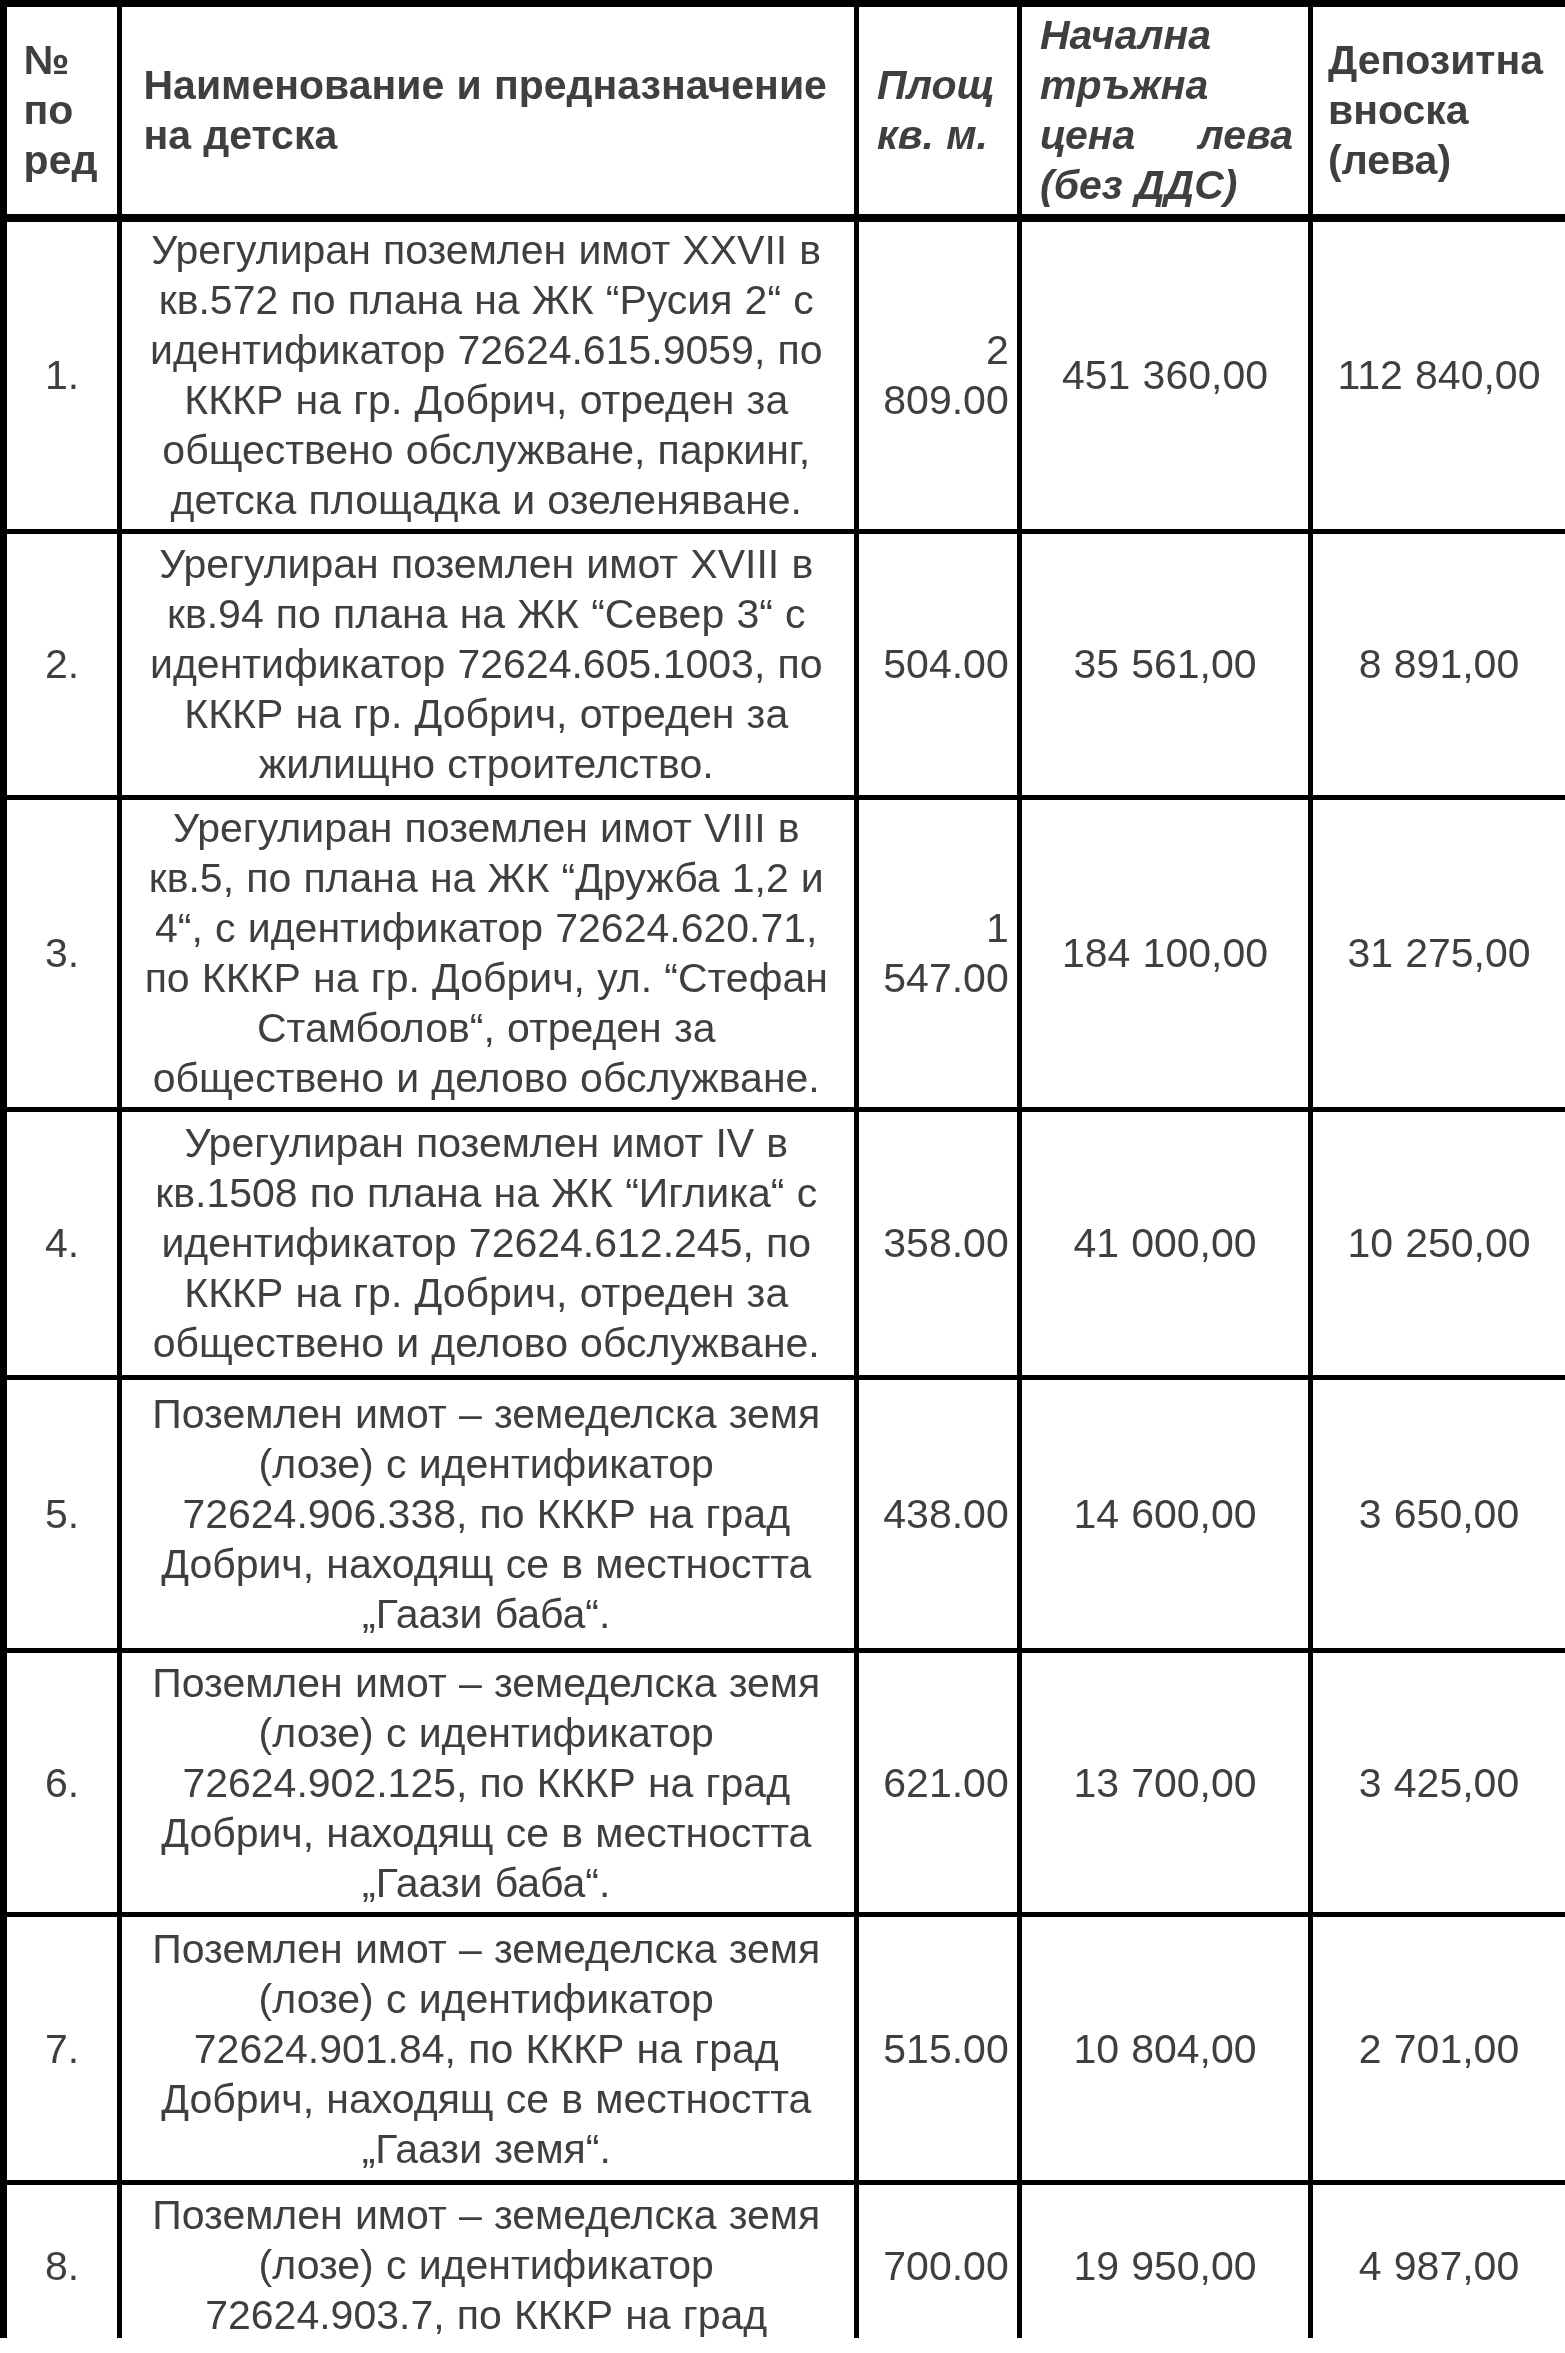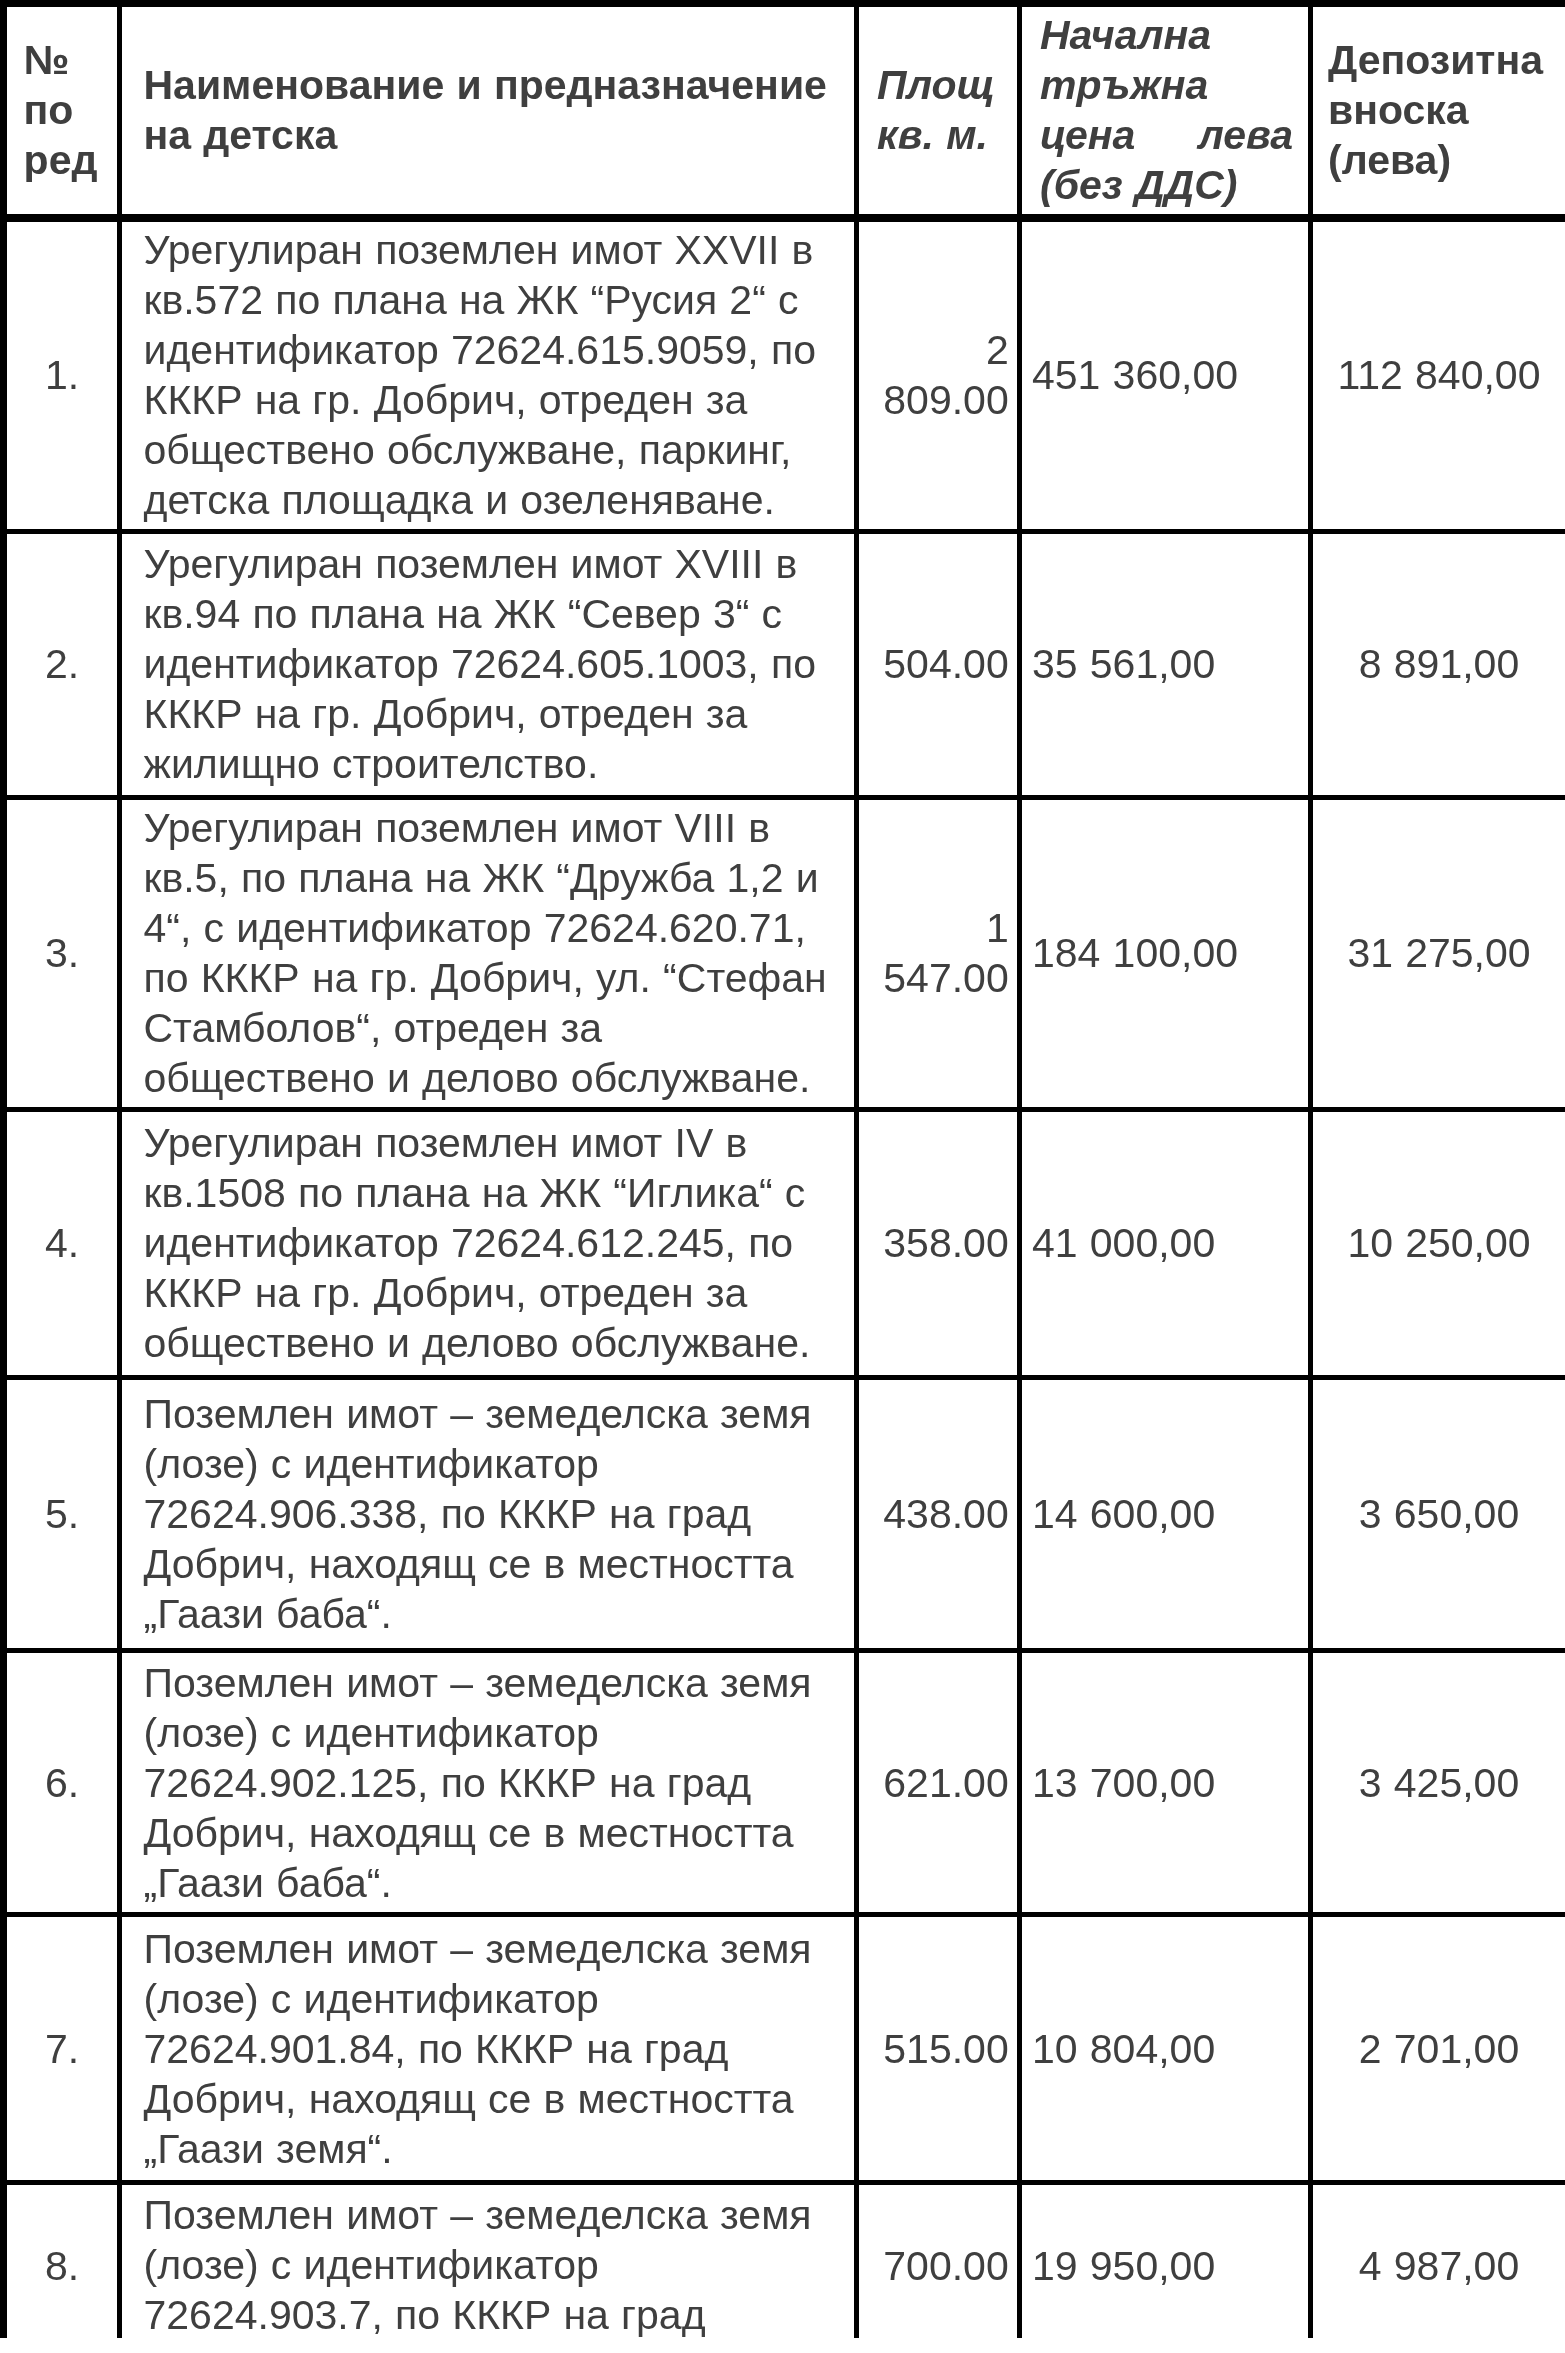--- a/index.html
+++ b/index.html
@@ -25,23 +25,23 @@
     font-weight:bold;text-align:left;
   }
   
   .props thead th.c1{padding:0 6.6px 0 16.6px;}
   .props thead th.c2{padding:0 15px 0 21.5px;}
   .props thead th.c3{padding:0 8.3px 0 18px;font-style:italic;}
   .props thead th.c4{padding:0 15px 0 18px;text-align:justify;font-style:italic;}
   .props thead th.c5{padding:0 10px 0 15px;}
   
   .props td.c1{text-align:center;padding:0 5px;}
-  .props td.c2{text-align:left;padding:0 25px 0 21.5px;}
+  .props td.c2{text-align:center;padding:0 25px 0 21.5px;}
   .props td.c3{text-align:right;padding:0 8.3px;}
-  .props td.c4{padding:0 10px;}
+  .props td.c4{text-align:center;padding:0 10px;}
   .props td.c5{text-align:center;padding:0 10px;}
   
   .props thead tr{height:214px;}
   .props tbody tr:nth-child(1){height:305px;}
   .props tbody tr:nth-child(2){height:260px;}
   .props tbody tr:nth-child(3){height:303px;}
   .props tbody tr:nth-child(4){height:262px;}
   .props tbody tr:nth-child(5){height:267px;}
   .props tbody tr:nth-child(6){height:258px;}
   .props tbody tr:nth-child(7){height:262px;}

